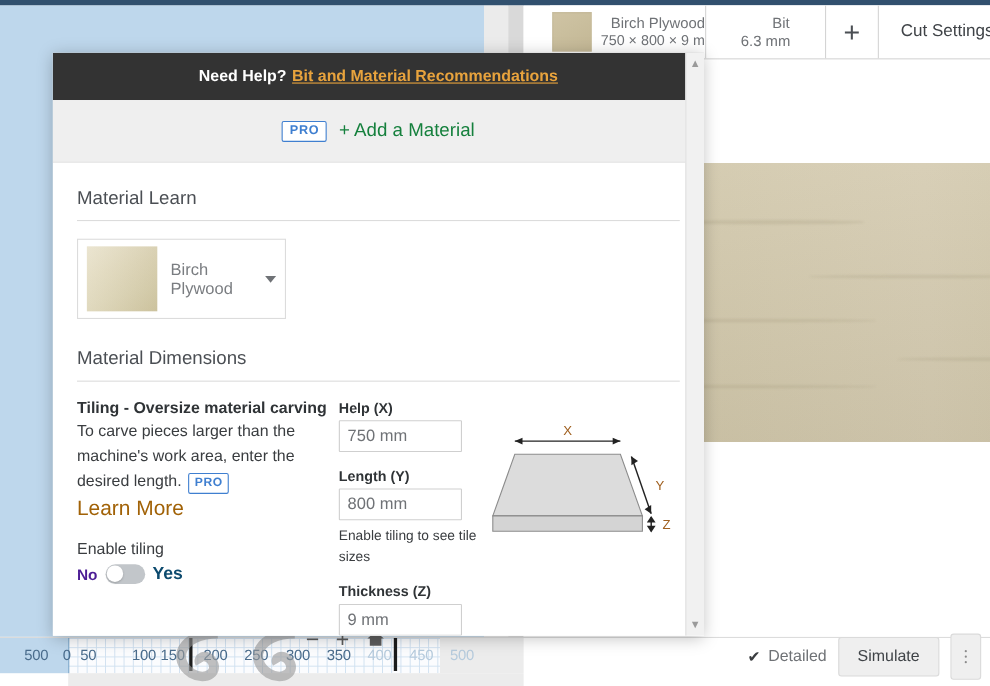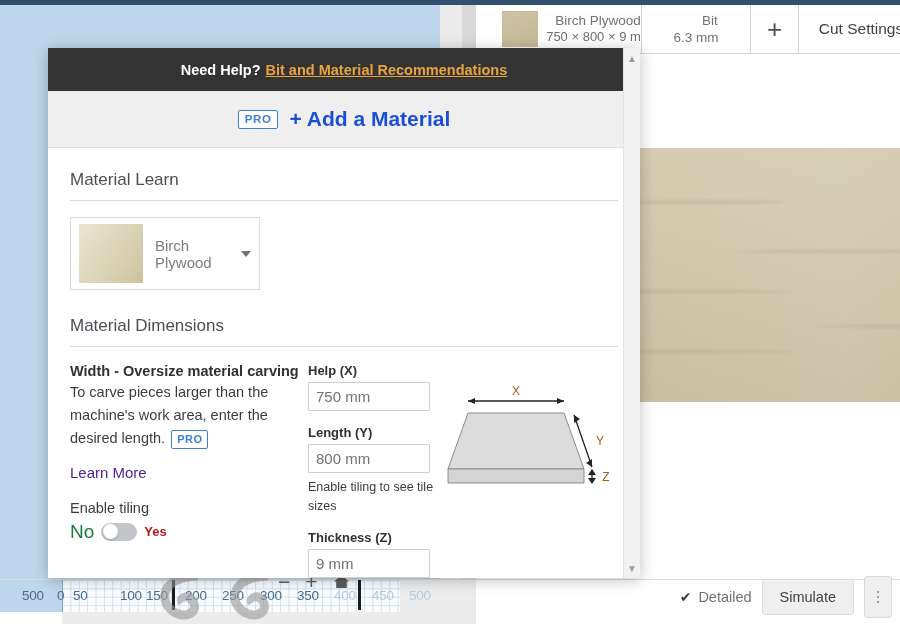--- a/index.html
+++ b/index.html
@@ -302,21 +302,21 @@
   .pro-badge {
     border: 1px solid #3f7fd0;
     color: #3f7fd0;
     font-size: 11.5px;
     font-weight: bold;
     letter-spacing: 0.6px;
     padding: 2px 6px 3px;
     border-radius: 2px;
     background: #ffffff;
   }
-  .add-mat { font-size: 21px; color: #1d4ed8; font-weight: bold; }
+  .add-mat { font-size: 17px; color: #15803d; font-weight: normal; }
 
   .modal-body {
     flex: 1;
     padding: 0 22px 0 22px;
     overflow: hidden;
     background: #ffffff;
   }
 
   .sec-title {
     font-size: 17px;
@@ -380,38 +380,38 @@
     font-size: 11px;
     font-weight: bold;
     letter-spacing: 0.5px;
     padding: 2px 5px 3px;
     border-radius: 2px;
     margin-left: 6px;
     white-space: nowrap;
   }
   .learn {
     display: inline-block;
-    margin-top: 14px;
-    font-size: 15px;
-    color: #4c1d95;
+    margin-top: 2px;
+    font-size: 19px;
+    color: #a16207;
     text-decoration: none;
   }
   .enable-lab {
     margin-top: 18px;
     font-size: 14.5px;
     color: #3a3d40;
   }
   .toggle-row {
     display: flex;
     align-items: center;
     gap: 7px;
     margin-top: 5px;
   }
-  .tg-no  { font-size: 19px; font-weight: normal; color: #15803d; }
-  .tg-yes { font-size: 13px; font-weight: bold; color: #b91c1c; }
+  .tg-no  { font-size: 14px; font-weight: bold; color: #4c1d95; }
+  .tg-yes { font-size: 16px; font-weight: bold; color: #0c4a6e; }
   .switch {
     width: 36px; height: 18px;
     border-radius: 9px;
     background: #c2c6ca;
     position: relative;
   }
   .switch::after {
     content: "";
     position: absolute;
     left: 1.5px; top: 1.5px;
@@ -421,21 +421,21 @@
     box-shadow: 0 1px 2px rgba(0,0,0,0.2);
   }
 
   .fld-label {
     font-size: 13px;
     font-weight: bold;
     color: #2f3336;
     margin-bottom: 4px;
   }
   .fld-input {
-    width: 122px;
+    width: 112px;
     height: 29px;
     border: 1px solid #cfcfcf;
     box-sizing: border-box;
     font-size: 15px;
     color: #6f7276;
     padding: 0 7px;
     font-family: "Liberation Sans", sans-serif;
     background: #fff;
     border-radius: 1px;
   }
@@ -607,21 +607,21 @@
         <div class="mat-card-sw"></div>
         <span class="mat-card-name">Birch Plywood</span>
         <span class="caret"></span>
       </div>
 
       <div class="sec-title" style="padding-top:26px;">Material Dimensions</div>
 
       <div class="dims-row">
 
         <div class="dims-left">
-          <div class="tile-title">Width - Oversize material carving</div>
+          <div class="tile-title">Tiling - Oversize material carving</div>
           <div class="tile-body"><span>To carve pieces larger than the machine's work area, enter the desired length.</span><span class="pro-inline">PRO</span></div>
           <a class="learn" href="#">Learn More</a>
           <div class="enable-lab">Enable tiling</div>
           <div class="toggle-row">
             <span class="tg-no">No</span>
             <div class="switch"></div>
             <span class="tg-yes">Yes</span>
           </div>
         </div>
 

